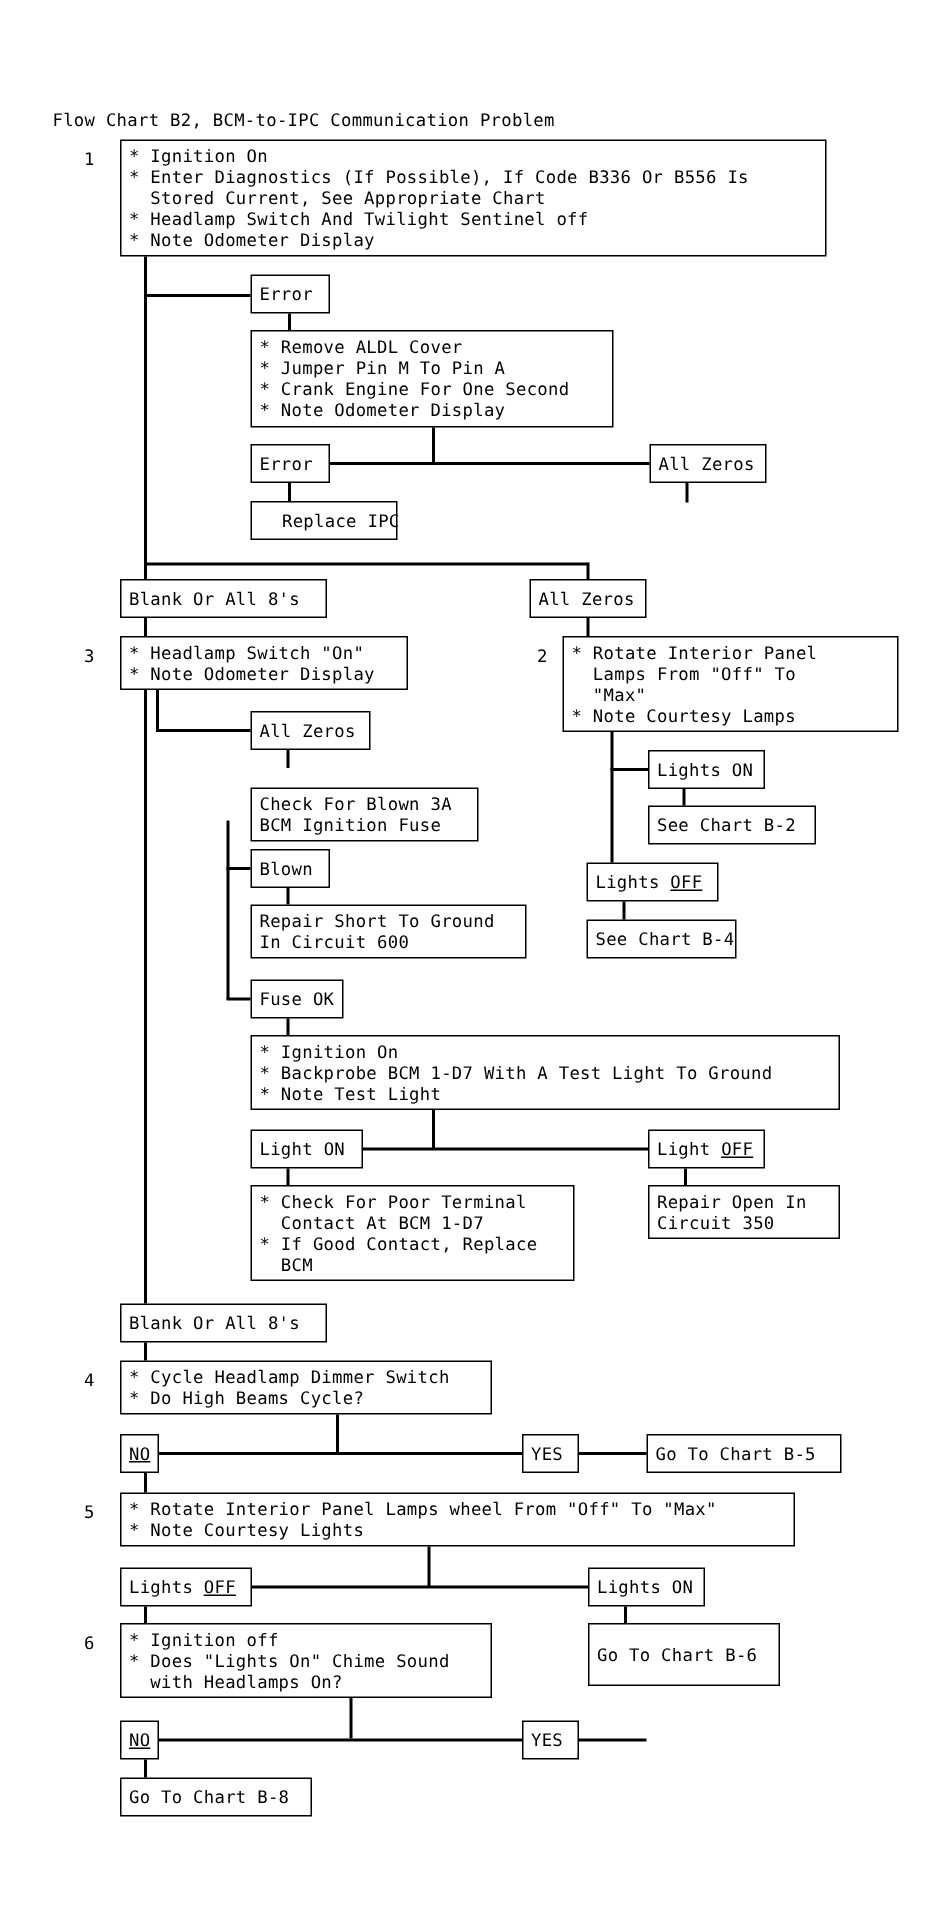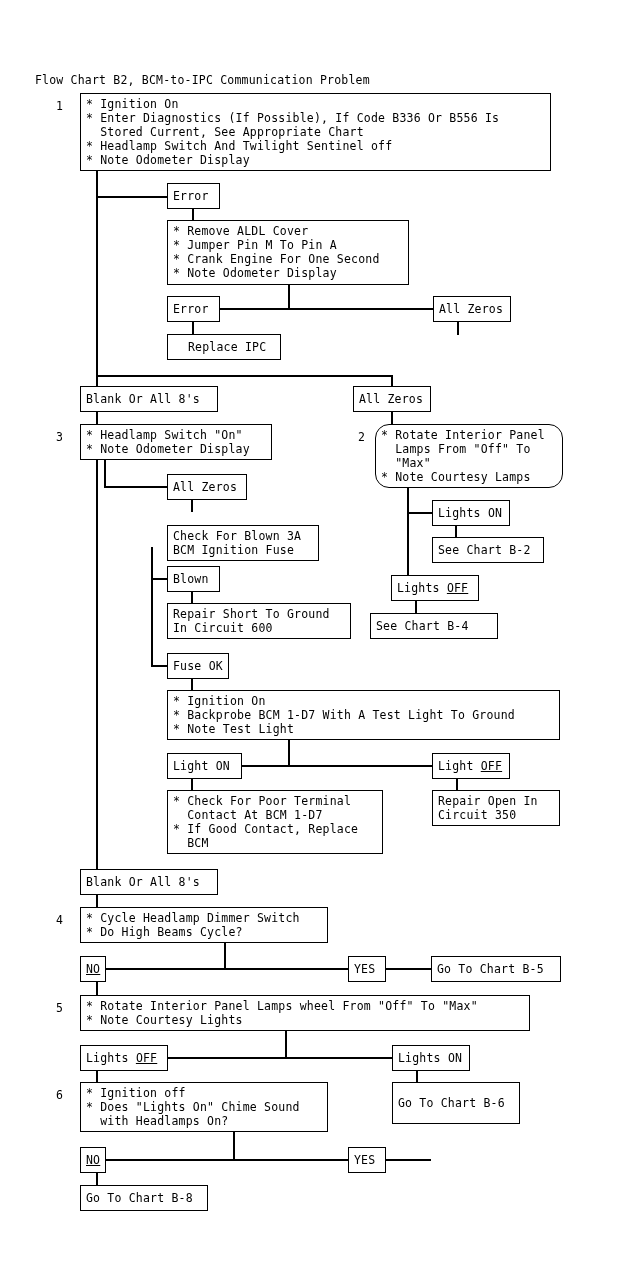--- a/index.html
+++ b/index.html
@@ -82,56 +82,56 @@
 * Crank Engine For One Second
 * Note Odometer Display</div>
 
   <div class="ln vl" style="left:288px; top:285px; height:24px;"></div>
   <div class="ln hl" style="left:220px; top:308px; width:214px;"></div>
 
   <div class="box center" style="left:167px; top:296px; width:53px; height:26px;">Error</div>
   <div class="box center" style="left:433px; top:296px; width:78px; height:26px;">All Zeros</div>
 
   <div class="ln vl" style="left:192px; top:322px; height:13px;"></div>
-  <div class="box center" style="left:167px; top:334px; width:114px; height:26px;padding-left:20px;">Replace IPC</div>
+  <div class="box center" style="left:167px; top:334px; width:98px; height:26px;padding-left:20px;">Replace IPC</div>
 
   <div class="ln vl" style="left:457px; top:322px; height:13px;"></div>
 
   <div class="ln hl" style="left:96px; top:375px; width:296px;"></div>
   <div class="ln vl" style="left:391px; top:375px; height:12px;"></div>
 
   <div class="box center" style="left:80px; top:386px; width:138px; height:26px;">Blank Or All 8's</div>
   <div class="box center" style="left:353px; top:386px; width:78px; height:26px;">All Zeros</div>
 
   <div class="ln vl" style="left:96px; top:412px; height:13px;"></div>
   <div class="steplabel" style="left:56px; top:430px;">3</div>
   <div class="box" style="left:80px; top:424px; width:192px; height:36px;">* Headlamp Switch "On"
 * Note Odometer Display</div>
 
   <div class="ln vl" style="left:391px; top:412px; height:13px;"></div>
   <div class="steplabel" style="left:358px; top:430px;">2</div>
-  <div class="box" style="left:375px; top:424px; width:188px; height:64px;border-radius:14px;">* Rotate Interior Panel
+  <div class="box" style="left:375px; top:424px; width:224px; height:64px;">* Rotate Interior Panel
   Lamps From "Off" To
   "Max"
 * Note Courtesy Lamps</div>
 
   <div class="ln vl" style="left:407px; top:488px; height:110px;"></div>
 
   <div class="ln hl" style="left:407px; top:512px; width:26px;"></div>
   <div class="box center" style="left:432px; top:500px; width:78px; height:26px;">
     <span>Lights </span><b>ON</b>
   </div>
   <div class="ln vl" style="left:455px; top:526px; height:12px;"></div>
   <div class="box center" style="left:432px; top:537px; width:112px; height:26px;">See Chart B-2</div>
 
   <div class="box center" style="left:391px; top:575px; width:88px; height:26px;">
     <span>Lights </span><u>OFF</u>
   </div>
   <div class="ln vl" style="left:415px; top:601px; height:13px;"></div>
-  <div class="box center" style="left:370px; top:613px; width:128px; height:26px;">See Chart B-4</div>
+  <div class="box center" style="left:391px; top:613px; width:100px; height:26px;">See Chart B-4</div>
 
   <div class="ln vl" style="left:104px; top:460px; height:27px;"></div>
   <div class="ln hl" style="left:104px; top:486px; width:64px;"></div>
 
   <div class="box center" style="left:167px; top:474px; width:80px; height:26px;">All Zeros</div>
 
   <div class="ln vl" style="left:191px; top:500px; height:12px;"></div>
   <div class="box" style="left:167px; top:525px; width:152px; height:36px;">Check For Blown 3A
 BCM Ignition Fuse</div>
 

